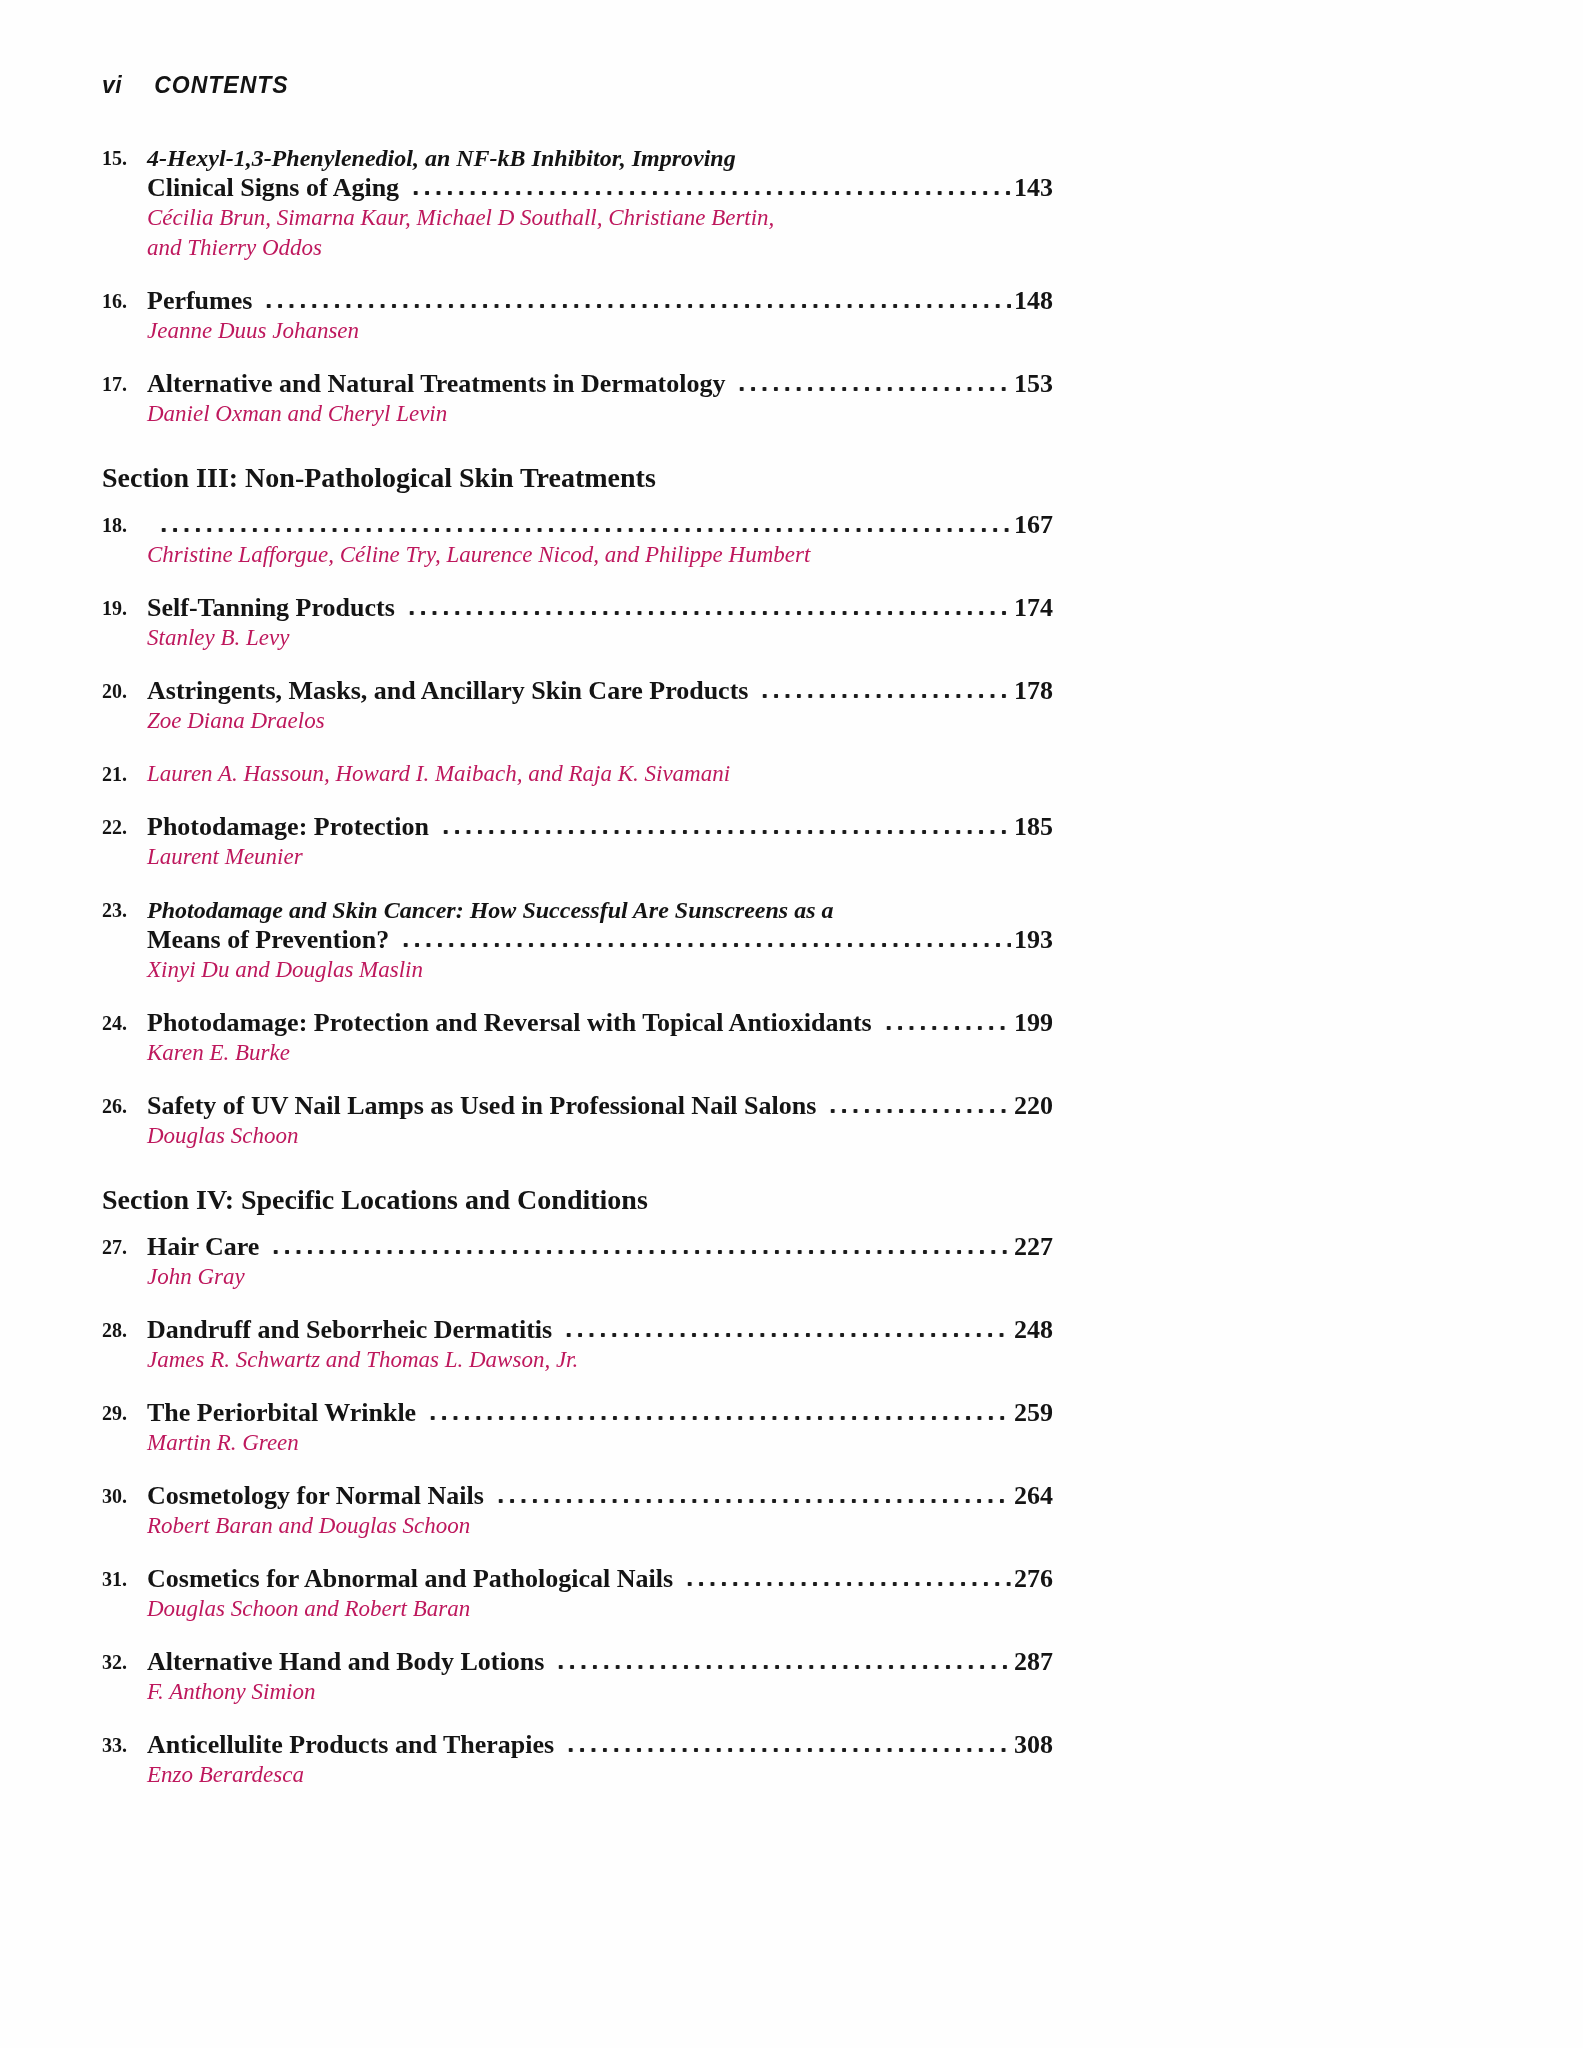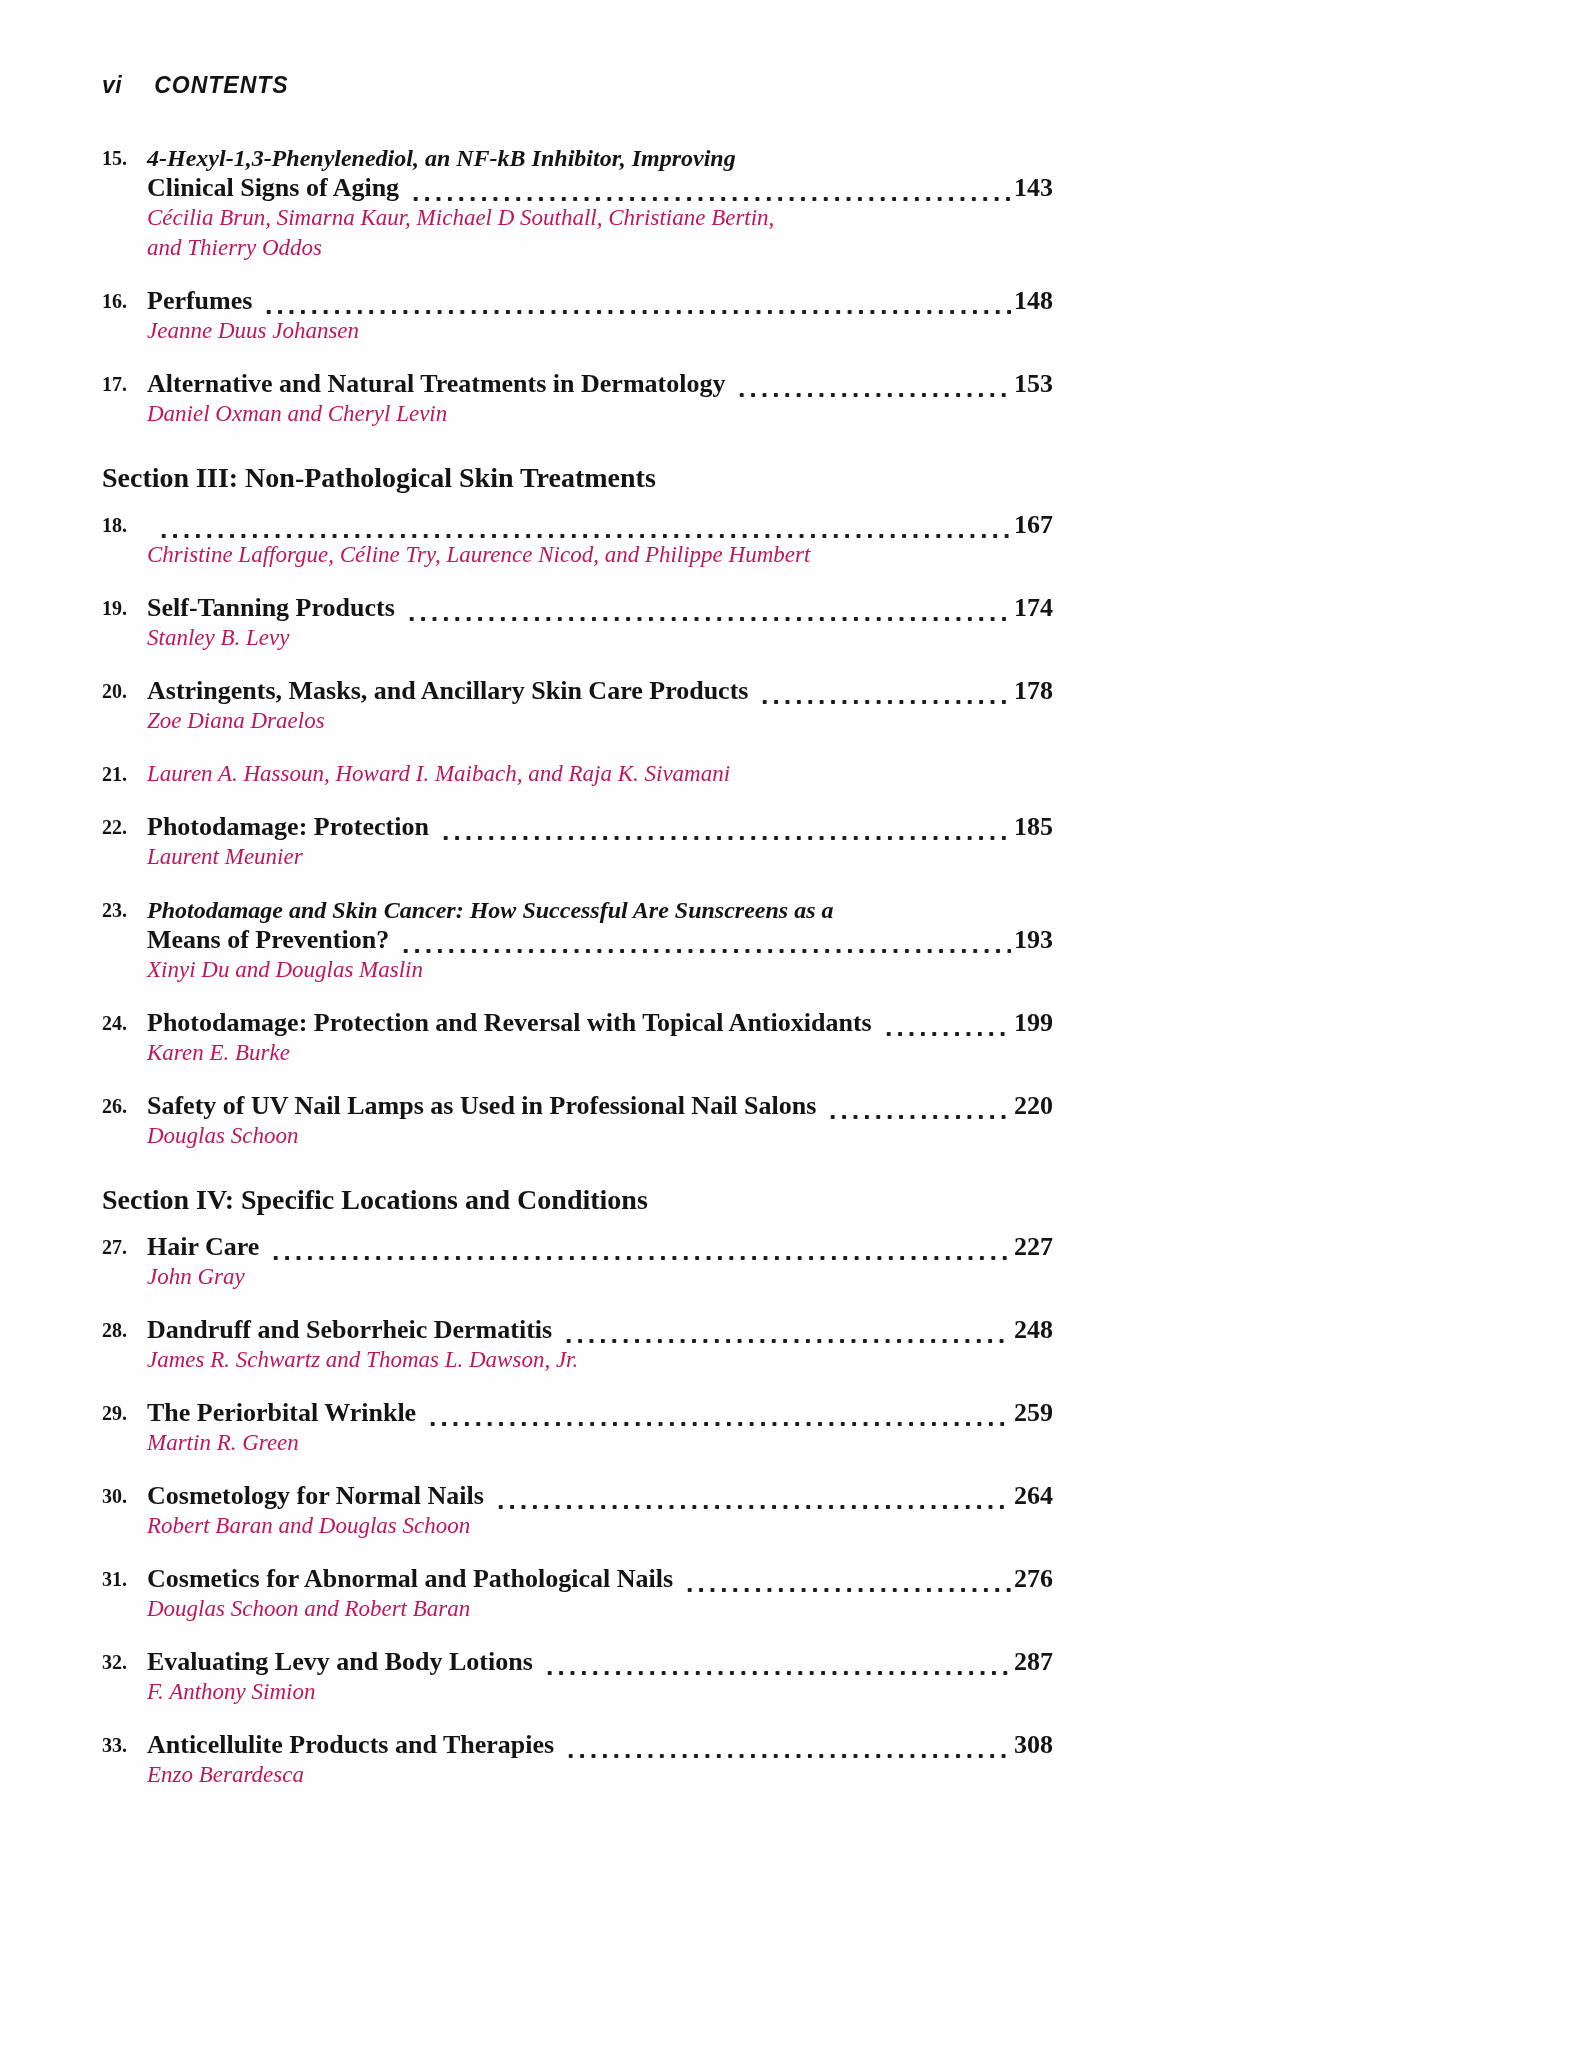--- a/index.html
+++ b/index.html
@@ -56,21 +56,21 @@
   }
   .title-line {
     font-weight: bold;
     font-size: 24px;
     line-height: 30px;
     white-space: nowrap;
     font-style: italic;
   }
   .title-last {
     display: flex;
-    align-items: flex-end;
+    align-items: flex-start;
     line-height: 30px;
   }
   .title-text {
     font-weight: bold;
     font-size: 26px;
     white-space: nowrap;
   }
   .dots {
     flex: 1;
     height: 24px;
@@ -282,21 +282,21 @@
             <span class="dots"></span>
             <span class="pagenum">276</span>
           </div>
           <div class="author-line">Douglas Schoon and Robert Baran</div>
         </div>
       </div>
       <div class="entry">
         <div class="num">32.</div>
         <div class="entry-body">
           <div class="title-last">
-            <span class="title-text">Evaluating Levy and Body Lotions</span>
+            <span class="title-text">Alternative Hand and Body Lotions</span>
             <span class="dots"></span>
             <span class="pagenum">287</span>
           </div>
           <div class="author-line">F. Anthony Simion</div>
         </div>
       </div>
       <div class="entry">
         <div class="num">33.</div>
         <div class="entry-body">
           <div class="title-last">

